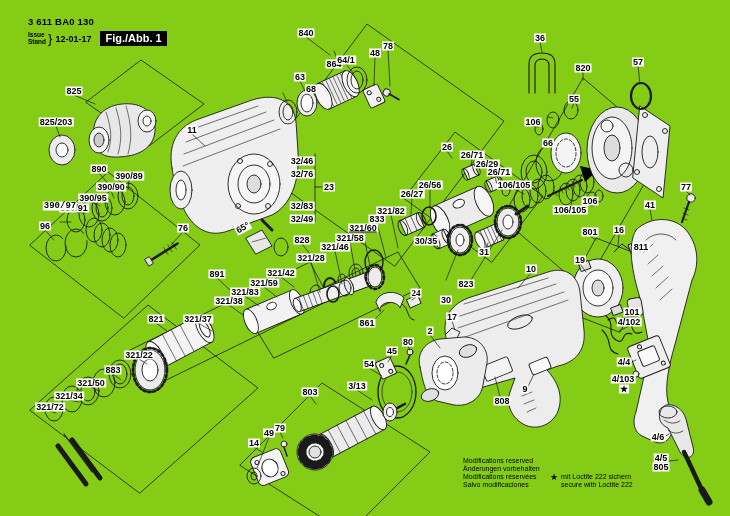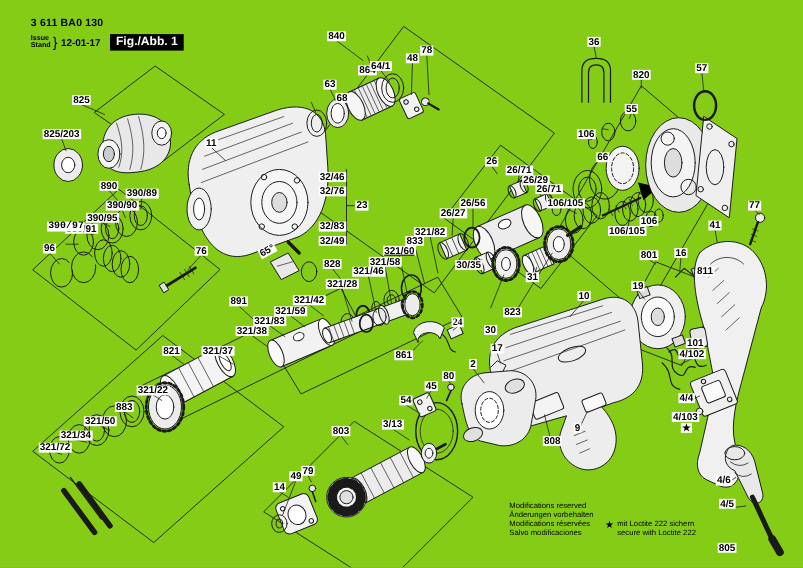--- a/index.html
+++ b/index.html
@@ -568,15 +568,15 @@
       <div class="part-label" style="left: 254px; top: 443px;">14</div>
       <div class="part-label" style="left: 502px; top: 401px;">808</div>
       <div class="part-label" style="left: 525px; top: 389px;">9</div>
       <div class="part-label" style="left: 632px; top: 312px;">101</div>
       <div class="part-label" style="left: 629px; top: 322px;">4/102</div>
       <div class="part-label" style="left: 624px; top: 362px;">4/4</div>
       <div class="part-label" style="left: 623px; top: 379px;">4/103</div>
       <div class="part-label" style="left: 624px; top: 389px;">★</div>
       <div class="part-label" style="left: 658px; top: 437px;">4/6</div>
       <div class="part-label" style="left: 661px; top: 458px;">4/5</div>
-      <div class="part-label" style="left: 661px; top: 467px; margin-top: 31px;">805</div>
+      <div class="part-label" style="left: 661px; top: 467px;">805</div>
     </div>
 </div>
 
 </body></html>

